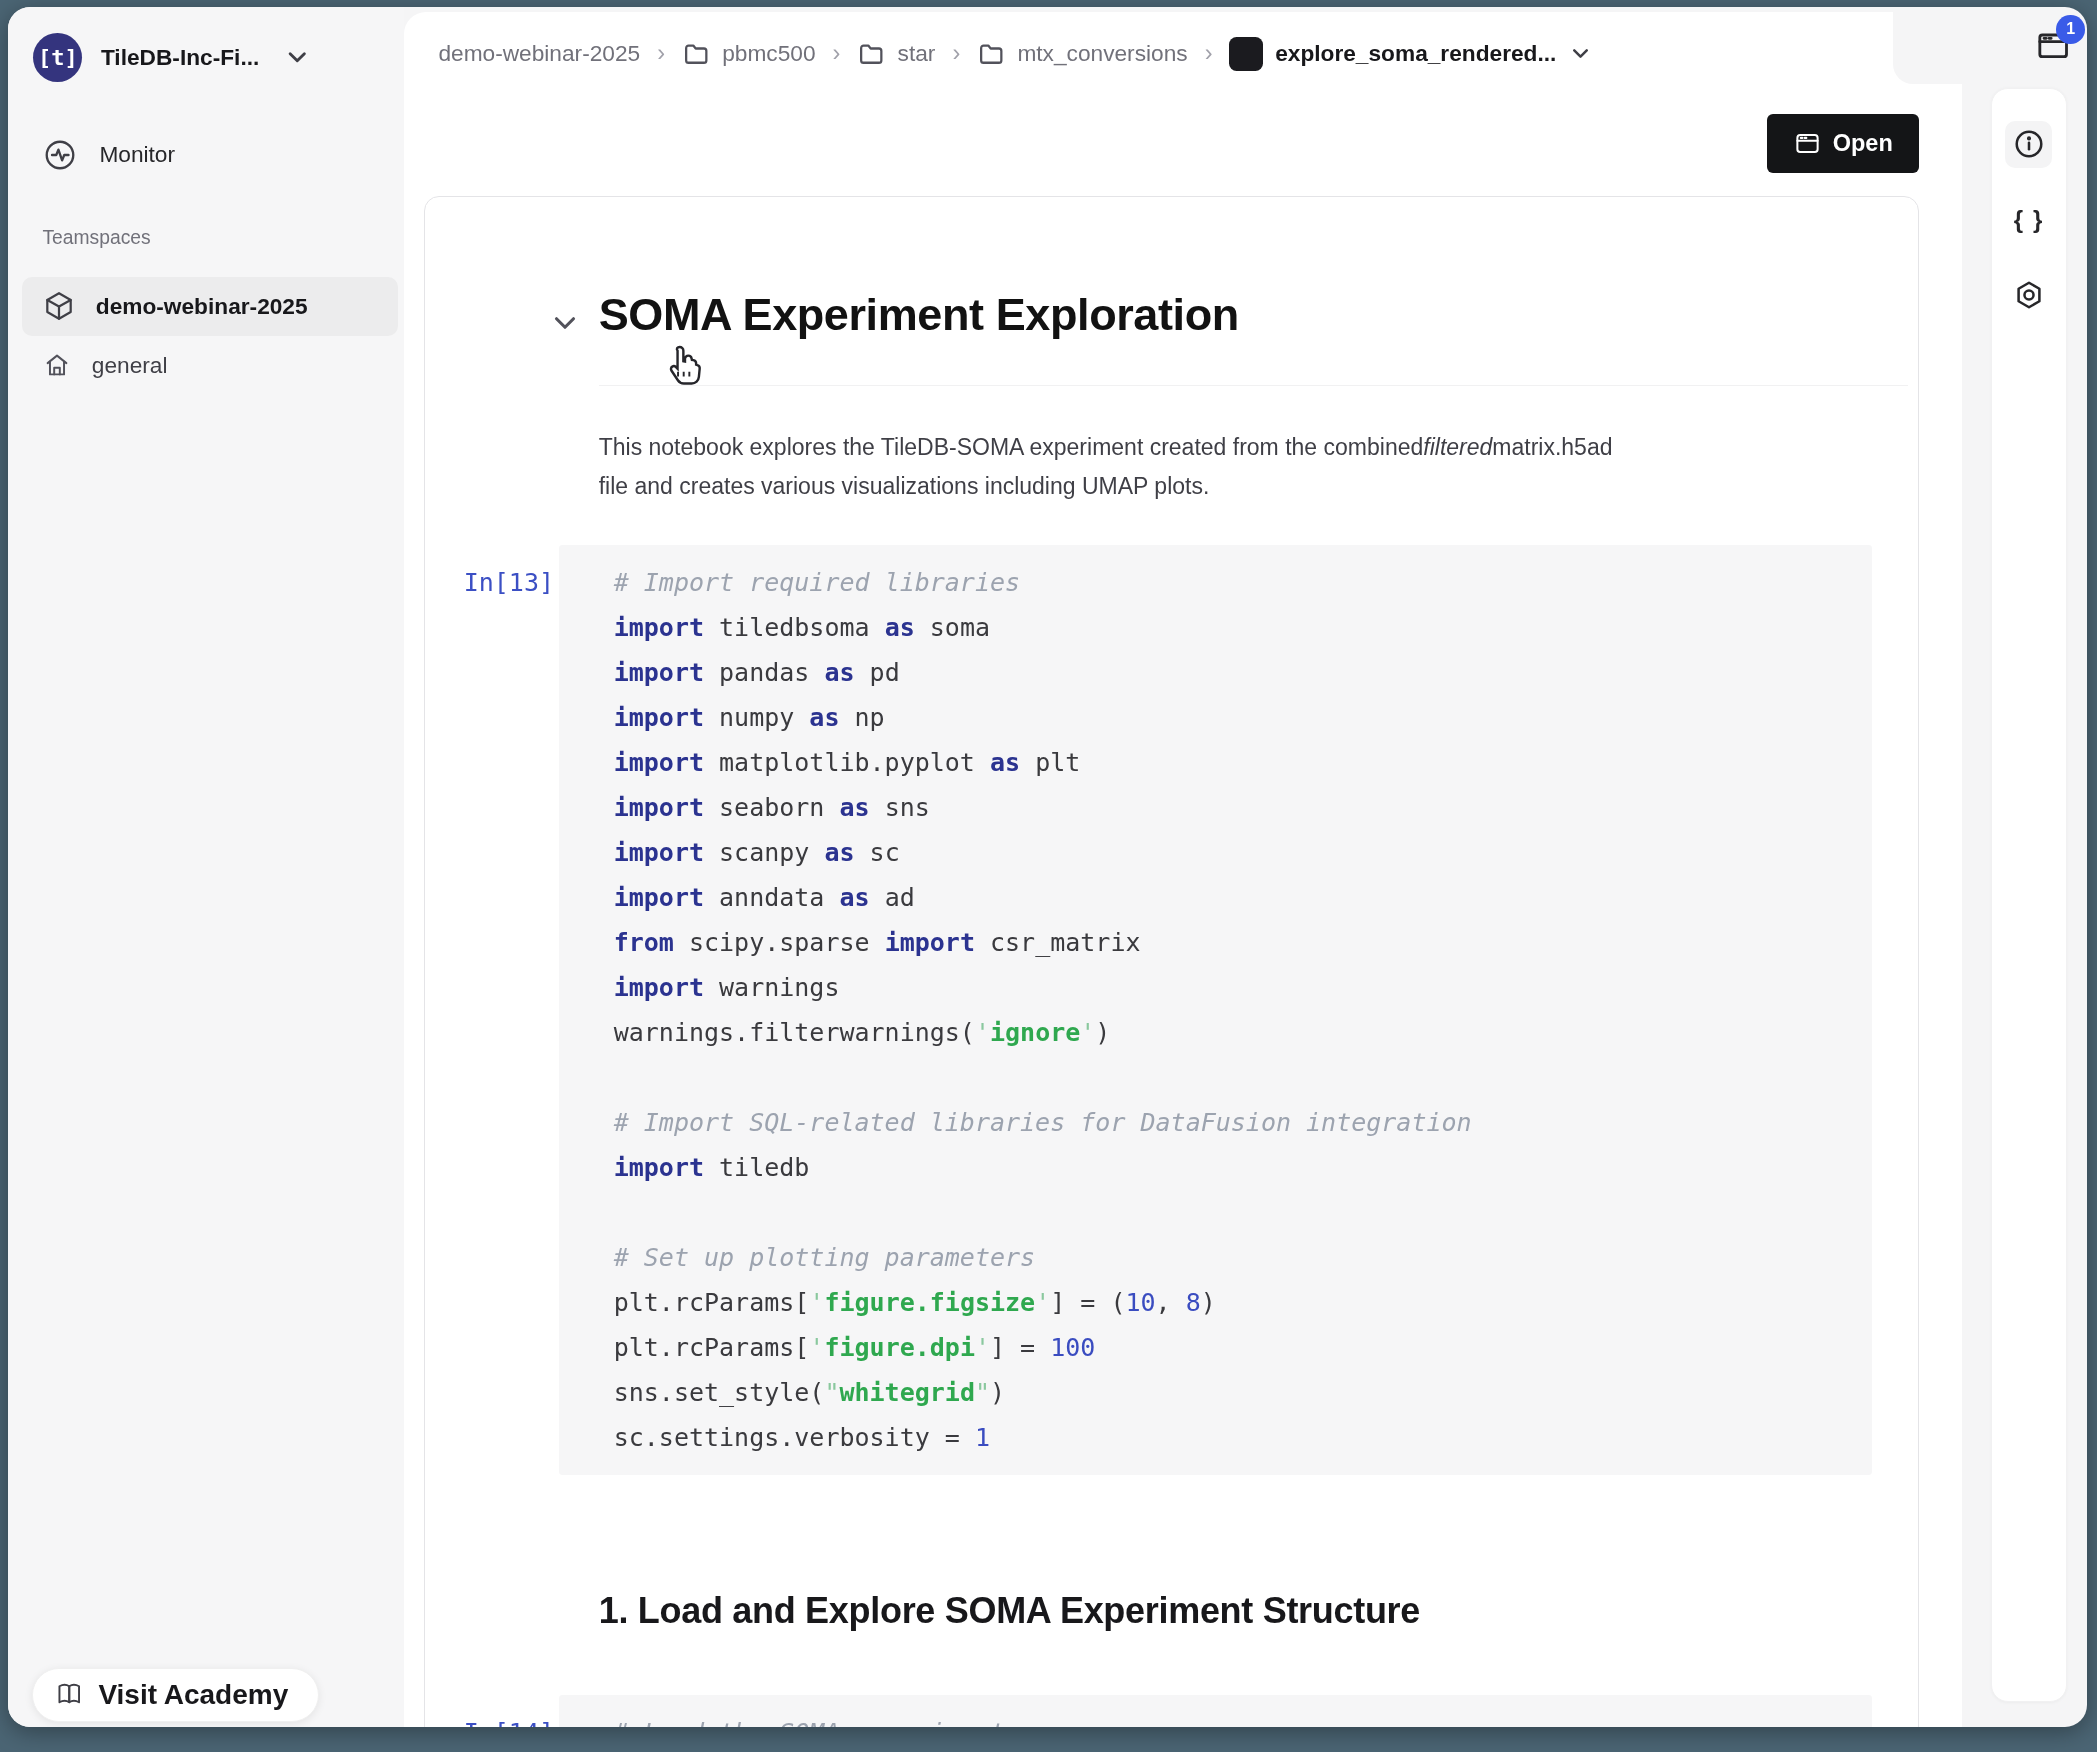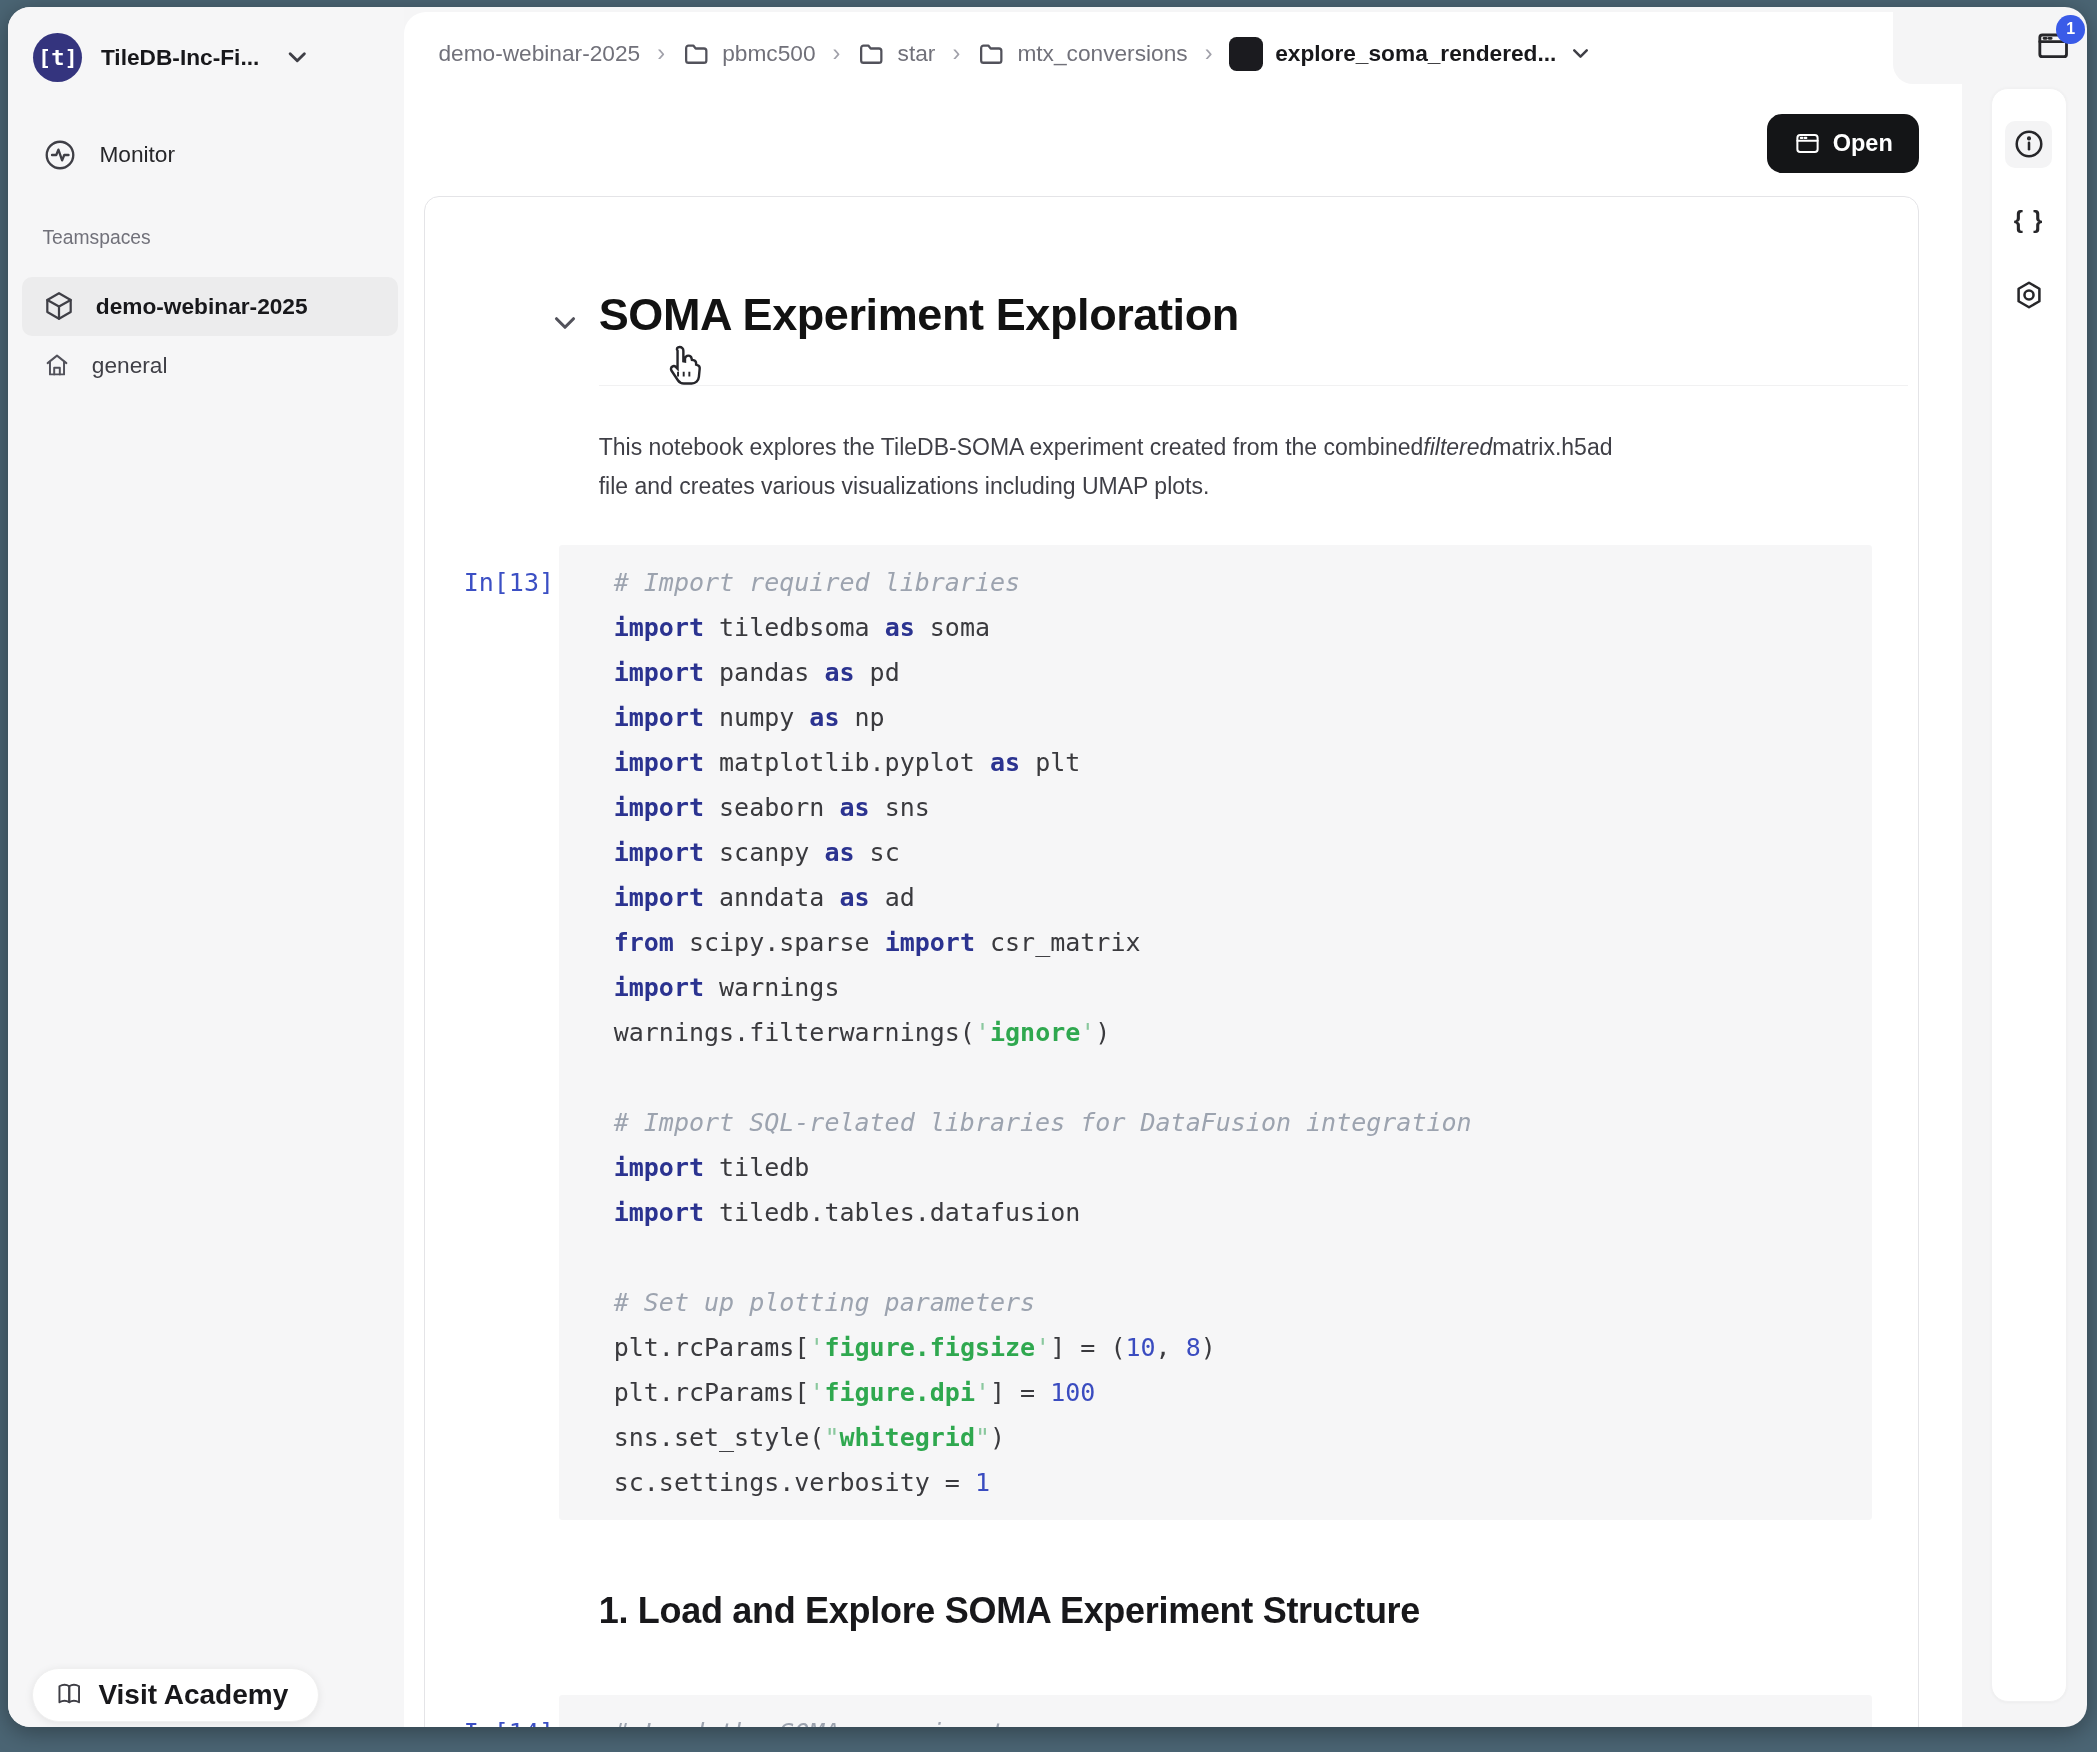--- a/index.html
+++ b/index.html
@@ -44,21 +44,21 @@
   .breadcrumb { position:absolute; left:34px; top:18.5px; height:47px; display:flex; align-items:center; gap:17px; }
   .crumb { display:flex; align-items:center; gap:11.7px; cursor:pointer; }
   .crumb .lbl { font-size:22.7px; color:#71717A; white-space:nowrap; }
   .crumb.current .lbl { color:#18181B; font-weight:600; }
   .crumb-sep { font-size:23.5px; color:#A1A1AA; }
   .code-file-badge { width:34px; height:34px; border-radius:7.6px; background:#1B1B1F; color:#fff;
                      display:flex; align-items:center; justify-content:center;
                      font-family:"DejaVu Sans Mono", monospace; font-size:13.4px; font-weight:bold; }
 
   .open-btn { position:absolute; left:1363px; top:102px; width:152px; height:59px; background:#141517;
-              border:none; border-radius:15px; display:flex; align-items:center; justify-content:center; gap:11.7px;
+              border:none; border-radius:6px; display:flex; align-items:center; justify-content:center; gap:11.7px;
               color:#fff; font-family:"Liberation Sans", sans-serif; font-size:23.5px; font-weight:600; cursor:pointer; }
 
   
   .nb-card { position:absolute; left:19.3px; top:184px; width:1495px; height:1594px;
              background:#fff; border:1.7px solid #E4E4E7; border-radius:15px; }
   .collapse-chevron { position:absolute; left:123px; top:109px; cursor:pointer; }
   .nb-title { position:absolute; left:174px; top:92px; font-size:45px; font-weight:700; color:#121212; letter-spacing:-0.4px;text-align:center; }
   .pointer-cursor { position:absolute; left:240px; top:148px; }
   .nb-divider { position:absolute; left:174px; top:188px; width:1309px; height:1.7px; background:#F1F1F2; }
   .nb-intro { position:absolute; left:174px; top:223px; width:1292px; font-size:23px; line-height:39px; color:#3F3F46;margin-top:8px; }
@@ -226,21 +226,20 @@
           <div class="code-line"><span class="tk-k">import</span><span class="tk-p"> matplotlib.pyplot </span><span class="tk-k">as</span><span class="tk-p"> plt</span></div>
           <div class="code-line"><span class="tk-k">import</span><span class="tk-p"> seaborn </span><span class="tk-k">as</span><span class="tk-p"> sns</span></div>
           <div class="code-line"><span class="tk-k">import</span><span class="tk-p"> scanpy </span><span class="tk-k">as</span><span class="tk-p"> sc</span></div>
           <div class="code-line"><span class="tk-k">import</span><span class="tk-p"> anndata </span><span class="tk-k">as</span><span class="tk-p"> ad</span></div>
           <div class="code-line"><span class="tk-k">from</span><span class="tk-p"> scipy.sparse </span><span class="tk-k">import</span><span class="tk-p"> csr_matrix</span></div>
           <div class="code-line"><span class="tk-k">import</span><span class="tk-p"> warnings</span></div>
           <div class="code-line"><span class="tk-p">warnings.filterwarnings(</span><span class="tk-q">'</span><span class="tk-s">ignore</span><span class="tk-q">'</span><span class="tk-p">)</span></div>
           <div class="code-line">&nbsp;</div>
           <div class="code-line"><span class="tk-c"># Import SQL-related libraries for DataFusion integration</span></div>
           <div class="code-line"><span class="tk-k">import</span><span class="tk-p"> tiledb</span></div>
-          <div class="code-line"><span class="tk-k">import</span><span class="tk-p"> tiledb.tables.datafusion</span></div>
           <div class="code-line">&nbsp;</div>
           <div class="code-line"><span class="tk-c"># Set up plotting parameters</span></div>
           <div class="code-line"><span class="tk-p">plt.rcParams[</span><span class="tk-q">'</span><span class="tk-s">figure.figsize</span><span class="tk-q">'</span><span class="tk-p">] = (</span><span class="tk-n">10</span><span class="tk-p">, </span><span class="tk-n">8</span><span class="tk-p">)</span></div>
           <div class="code-line"><span class="tk-p">plt.rcParams[</span><span class="tk-q">'</span><span class="tk-s">figure.dpi</span><span class="tk-q">'</span><span class="tk-p">] = </span><span class="tk-n">100</span></div>
           <div class="code-line"><span class="tk-p">sns.set_style(</span><span class="tk-q">"</span><span class="tk-s">whitegrid</span><span class="tk-q">"</span><span class="tk-p">)</span></div>
           <div class="code-line"><span class="tk-p">sc.settings.verbosity = </span><span class="tk-n">1</span></div>
         </div>
 
       <h2 class="nb-h2">1. Load and Explore SOMA Experiment Structure</h2>
 

